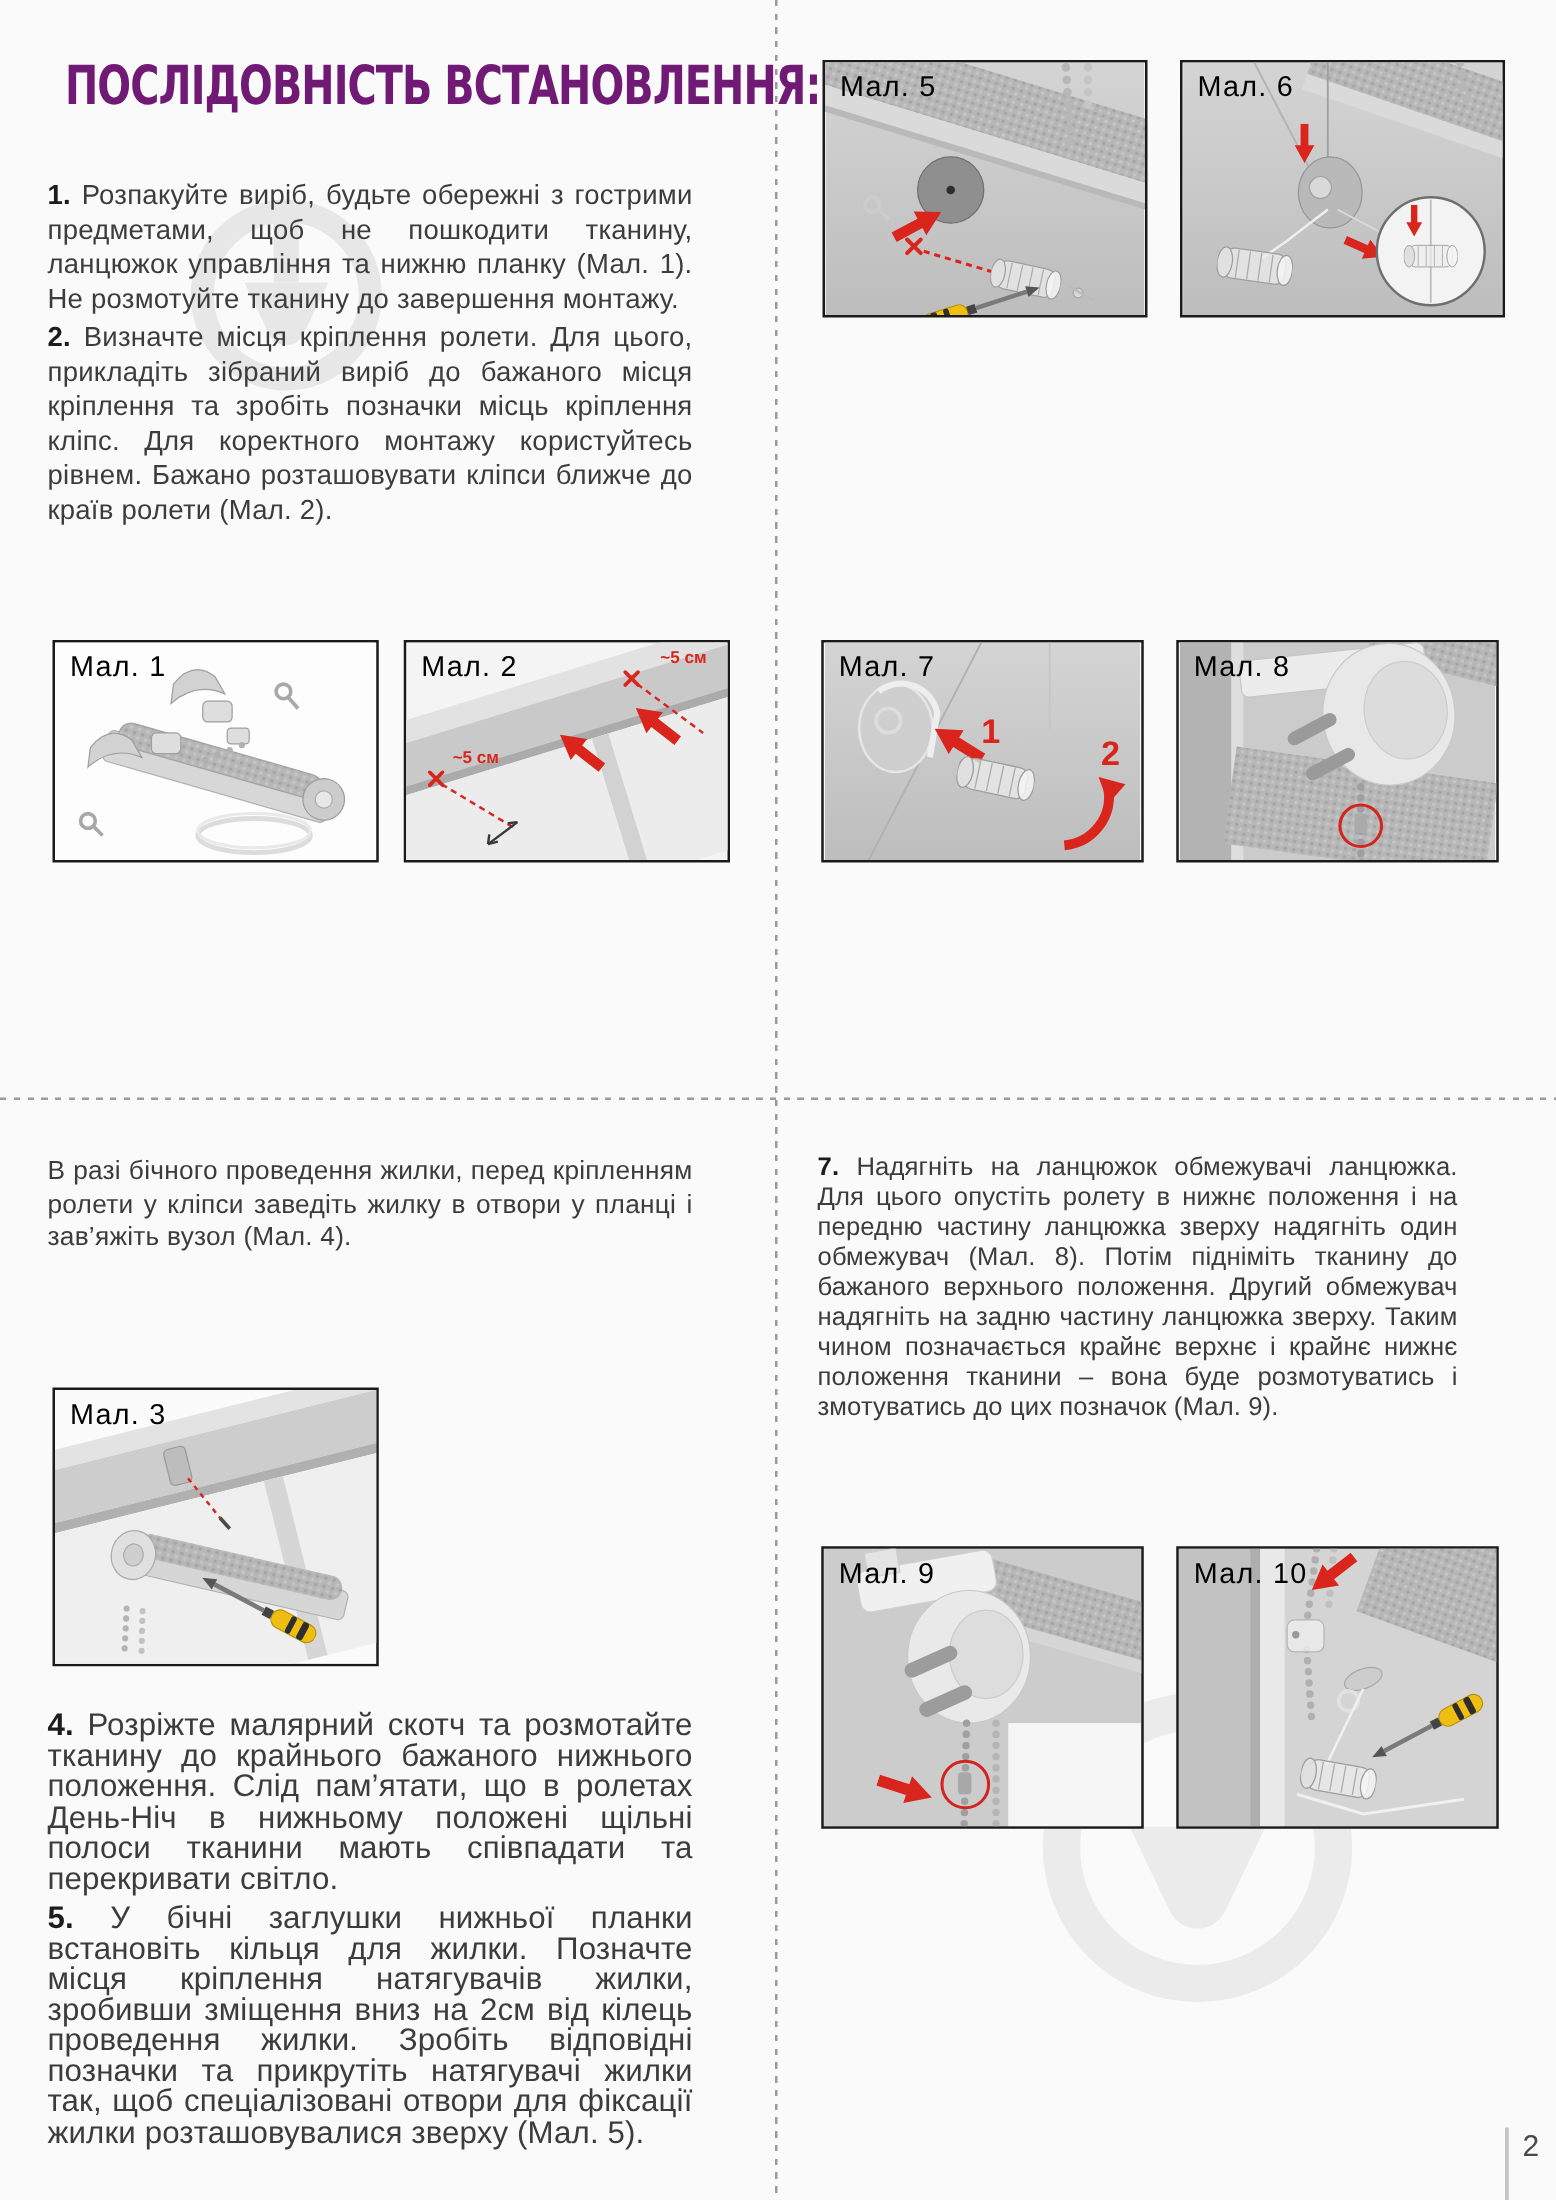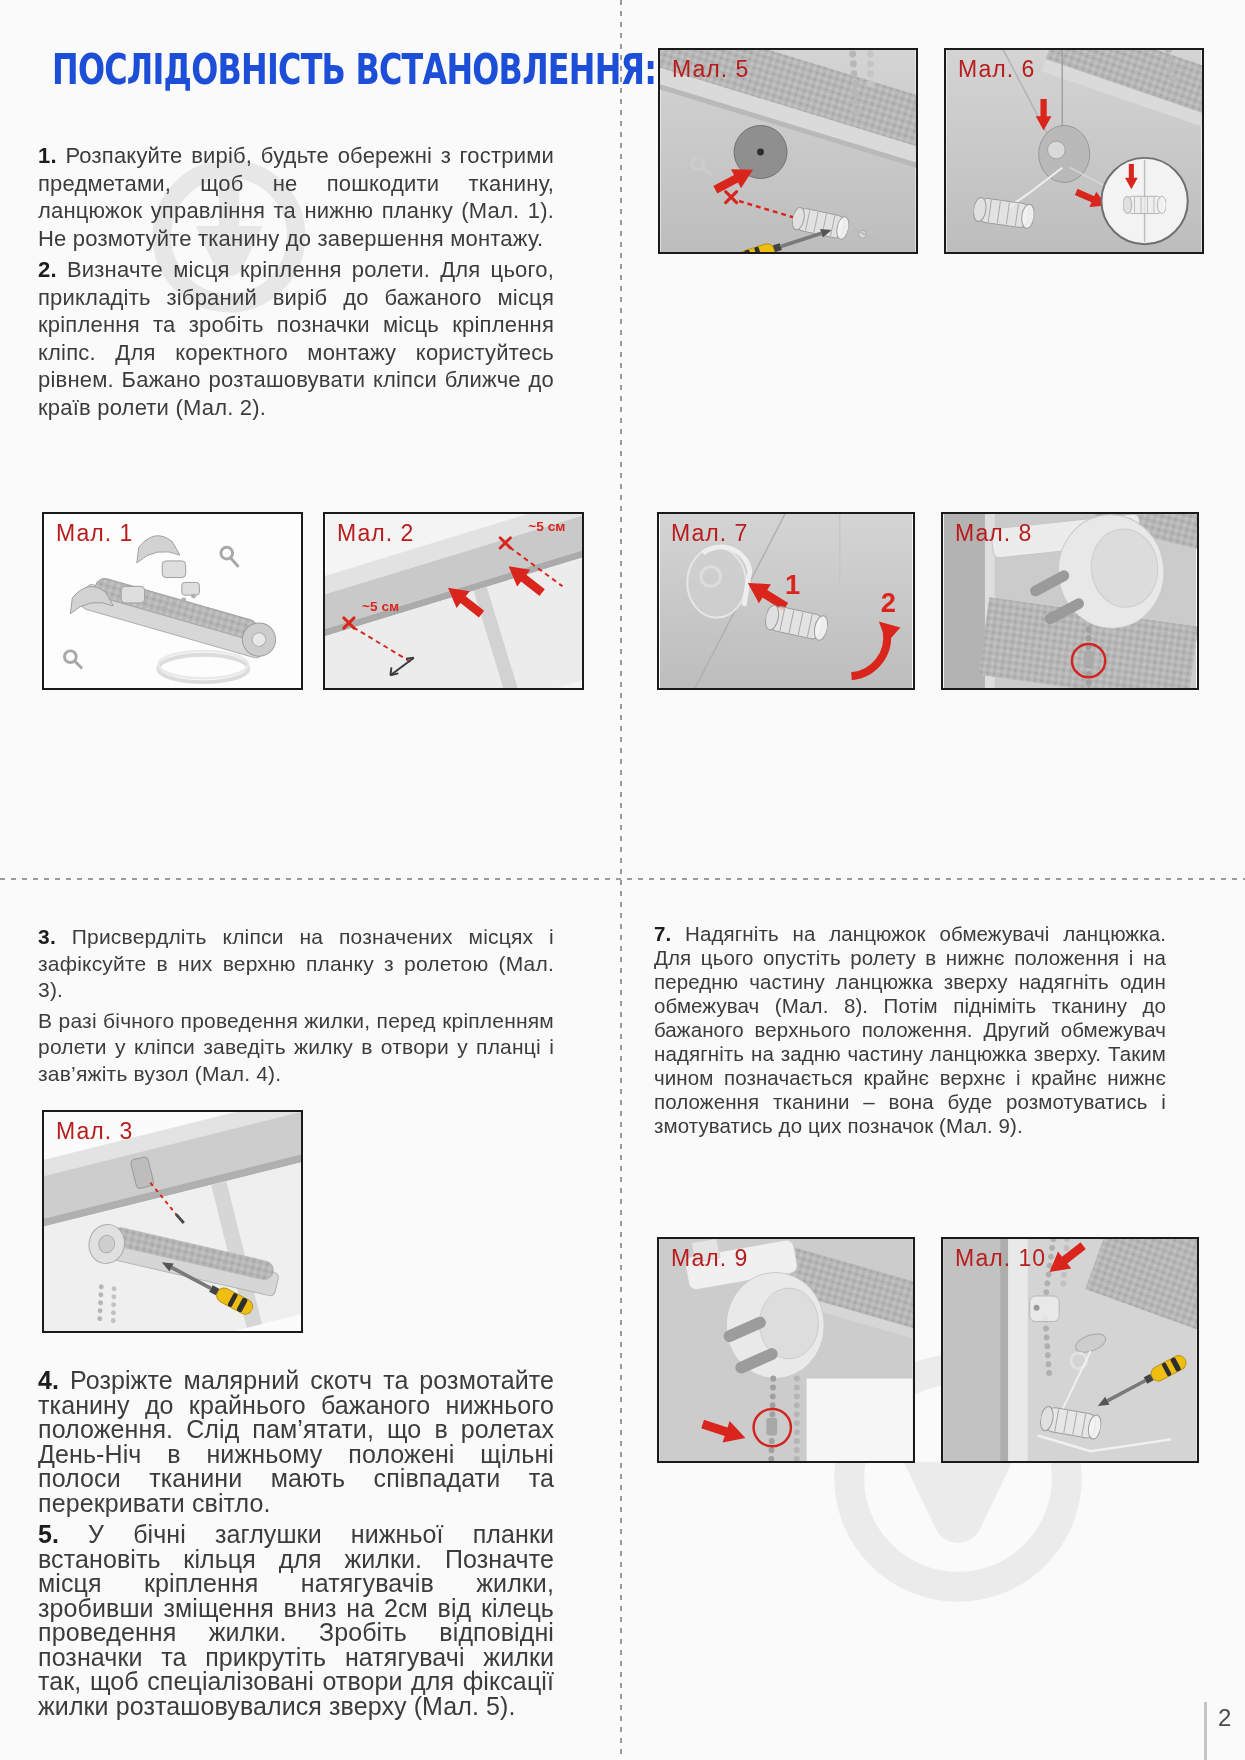--- a/index.html
+++ b/index.html
@@ -3,35 +3,35 @@
 <meta charset="utf-8">
 <style>
   html,body{margin:0;padding:0;background:#f7f7f7;}
   .page{position:relative;width:1245px;height:1760px;background:#fafafa;overflow:hidden;margin:0 auto;
         font-family:"Liberation Sans",sans-serif;color:#3c3c3c;}
   .divider-v{position:absolute;left:620px;top:0;width:2px;height:1760px;
         background:repeating-linear-gradient(to bottom,#9b9b9b 0 5px,transparent 5px 11px);}
   .divider-h{position:absolute;left:0;top:878px;width:1245px;height:2px;
         background:repeating-linear-gradient(to right,#9b9b9b 0 5px,transparent 5px 11px);}
   .title{position:absolute;left:52px;top:44px;font-family:"DejaVu Sans",sans-serif;
-        font-weight:800;font-size:43px;color:#1d4ed8;letter-spacing:-1px;}
+        font-weight:800;font-size:43px;color:#701a75;letter-spacing:-1px;}
   .title span{display:inline-block;transform:scaleX(0.74);transform-origin:0 50%;white-space:nowrap;}
   .textblock{position:absolute;text-align:justify;}
   .textblock p{margin:0 0 4px 0;}
   .textblock b{color:#1c1c1c;}
   .para-top{left:38px;top:142px;width:516px;font-size:22px;line-height:27.5px;letter-spacing:.2px;}
   .para-6{left:654px;top:330px;width:510px;font-size:21px;line-height:27.5px;letter-spacing:.2px;}
   .para-3{left:38px;top:924px;width:516px;font-size:21px;line-height:26.5px;letter-spacing:.2px;}
   .para-45{left:38px;top:1368px;width:516px;font-size:25px;line-height:24.5px;letter-spacing:.1px;}
   .para-45 p+p{margin-top:7px;}
   .para-7{left:654px;top:922px;width:512px;font-size:20.5px;line-height:24px;letter-spacing:.1px;}
   .para-8{left:654px;top:1530px;width:512px;font-size:21px;line-height:28px;letter-spacing:.2px;}
   .fig{position:absolute;background:#fff;border:2px solid #1a1a1a;box-sizing:border-box;}
   .fig svg{position:absolute;left:0;top:0;width:100%;height:100%;display:block;}
-  .figlab{position:absolute;top:6px;left:12px;font-size:23px;letter-spacing:1px;color:#b91c1c;}
+  .figlab{position:absolute;top:6px;left:12px;font-size:23px;letter-spacing:1px;color:#000000;}
   .figlab.br{top:auto;left:auto;right:14px;bottom:8px;}
   .watermark{position:absolute;color:#8f8f8f;pointer-events:none;}
   .pagenum-line{position:absolute;left:1204px;top:1702px;width:3px;height:58px;background:#c4c4c4;}
   .pagenum{position:absolute;left:1218px;top:1704px;font-size:24px;color:#4a4a4a;}
 </style>
 </head>
 <body>
 
 <svg width="0" height="0" style="position:absolute" aria-hidden="true">
   <defs>
@@ -280,22 +280,20 @@
         <rect x="96" y="92" width="44" height="11" rx="5.5" fill="#9a9a9a" transform="rotate(-22 118 97)"></rect>
       </g>
       <line x1="148" y1="118" x2="148" y2="178" stroke="#9f9f9f" stroke-width="6" stroke-linecap="round" stroke-dasharray="0.1 9"></line>
       <rect x="143" y="140" width="10" height="16" rx="3" fill="#aaaaaa"></rect>
       <circle cx="148" cy="150" r="17" fill="none" stroke="#d42420" stroke-width="2.5"></circle>
     </svg>
     <span class="figlab">Мал. 8</span>
   </div>
 
   <div class="textblock para-3">
-    <p><b>3.</b>
-      <span>Присвердліть кліпси на позначених місцях і зафіксуйте в них верхню планку з ролетою (Мал. 3).</span></p>
     <p><span>В разі бічного проведення жилки, перед кріпленням ролети у кліпси заведіть жилку в отвори у планці і зав’яжіть вузол (Мал. 4).</span></p>
   </div>
 
   <div class="fig" style="left:42px;top:1110px;width:261px;height:223px">
     <svg viewBox="0 0 261 223">
       <rect width="261" height="223" fill="#fbfbfb"></rect>
       <g transform="rotate(-14 130 80)">
         <rect x="-40" y="18" width="360" height="16" fill="#e3e3e3"></rect>
         <rect x="-40" y="34" width="360" height="42" fill="#cdcdcd"></rect>
         <rect x="-40" y="76" width="360" height="8" fill="#b0b0b0"></rect>

